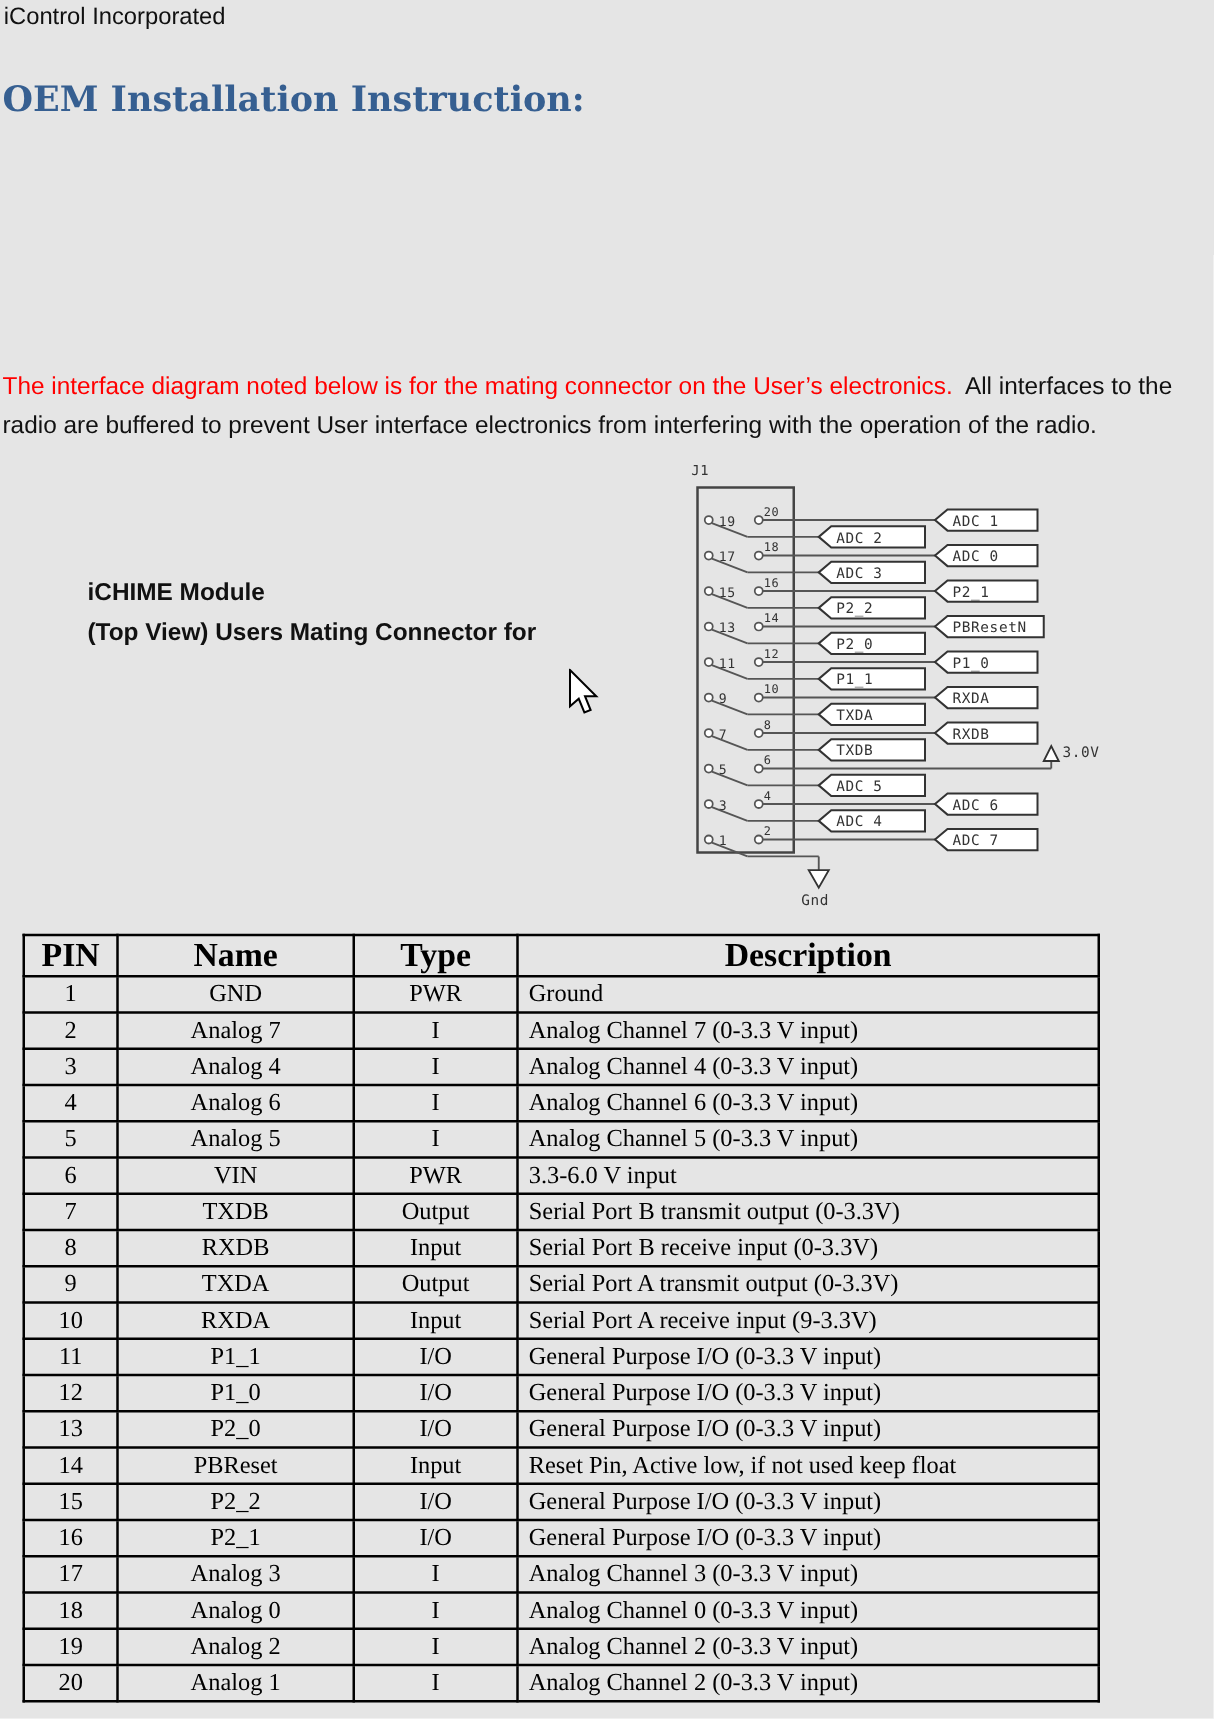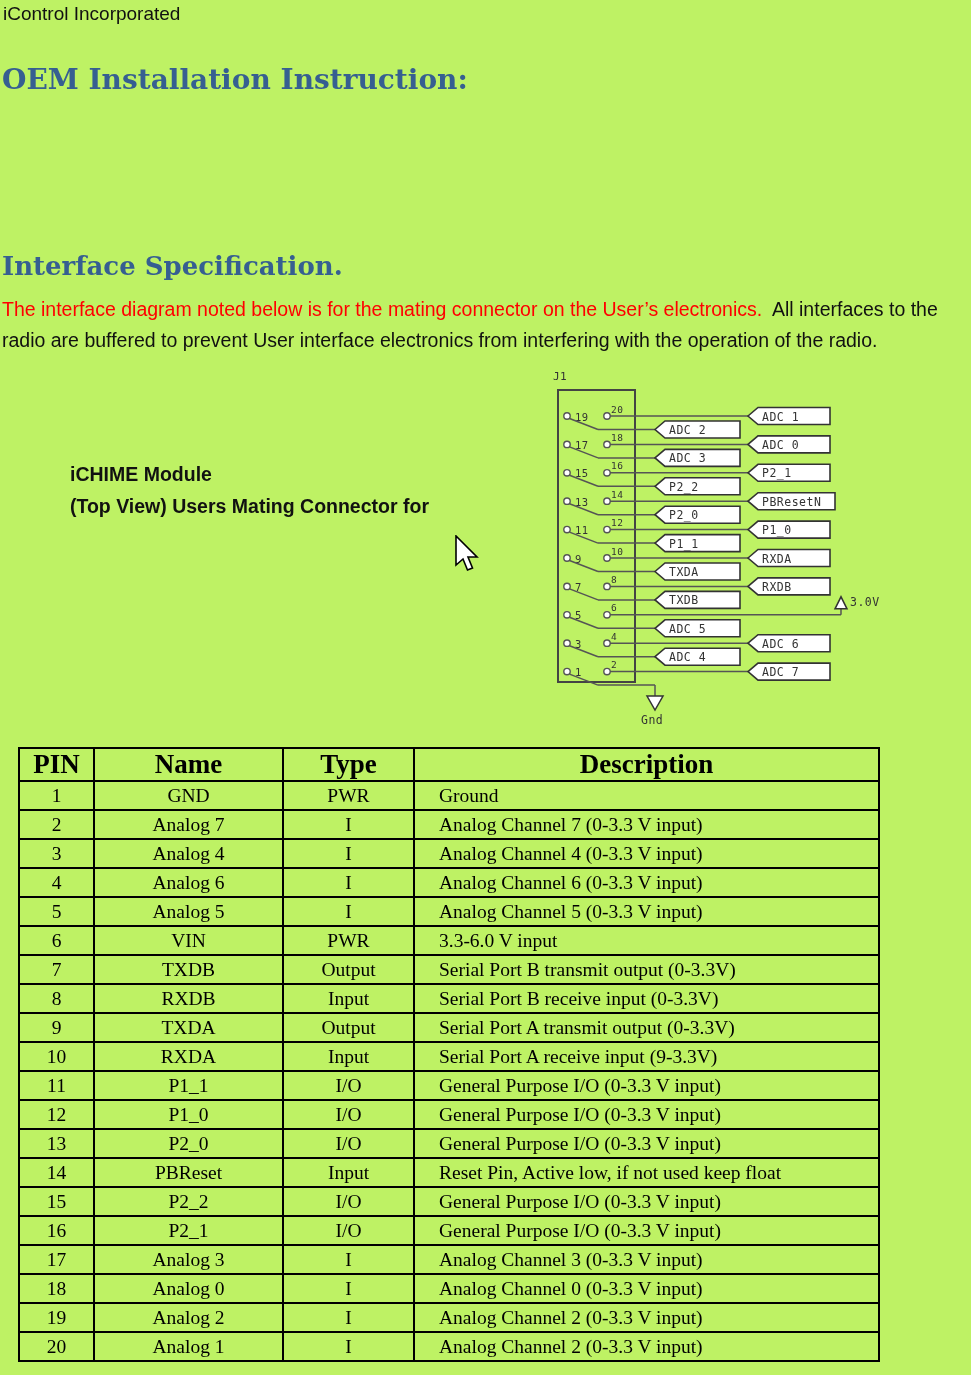--- a/index.html
+++ b/index.html
@@ -1,49 +1,48 @@
 <!DOCTYPE html>
 <html><head>
 <meta charset="utf-8">
 <style>
   html,body{margin:0;padding:0;background:#fff;}
-  .page{position:relative;width:971px;height:1375px;background:#bef264;overflow:hidden;
+  .page{position:relative;width:971px;height:1375px;background:#e5e5e5;overflow:hidden;
         font-family:"Liberation Sans",sans-serif;color:#1a1a1a;}
   .hdr{position:absolute;left:3px;top:1px;font-size:19px;line-height:25px;color:#111;}
   h1.doc{position:absolute;left:2px;top:63px;margin:0;font-family:"DejaVu Serif",serif;
          font-weight:bold;font-size:28px;color:#365F91;}
   .para1{position:absolute;left:22px;top:110px;width:925px;font-size:19.5px;line-height:31px;color:#111;}
   h2.doc{position:absolute;left:2px;top:251px;margin:0;font-family:"DejaVu Serif",serif;
          font-weight:bold;font-size:26px;color:#365F91;}
   .para2{position:absolute;left:2px;top:294px;width:966px;font-size:19.5px;line-height:31px;color:#111;}
   .red{color:#FF0000;}
   .caption{position:absolute;left:70px;top:458px;font-size:19.5px;line-height:32px;font-weight:bold;color:#111;}
   .schematic{position:absolute;left:548px;top:367px;}
   .cursor{position:absolute;left:455px;top:535px;}
   table.pins{position:absolute;left:18px;top:747px;width:860px;border-collapse:collapse;
              table-layout:fixed;font-family:"Liberation Serif",serif;font-size:19.5px;color:#000;}
   table.pins th,table.pins td{border:2px solid #000;height:27px;text-align:center;
              padding:0;overflow:hidden;white-space:nowrap;}
   table.pins th{font-size:27px;}
-  table.pins td.desc{text-align:left;padding-left:24px;}
+  table.pins td.desc{text-align:left;padding-left:8px;}
   svg text{font-family:"DejaVu Sans Mono",monospace;fill:#333;}
 </style>
 </head>
 <body>
 
 <div class="page">
 
   <div class="hdr">
     <div>iControl Incorporated</div>
   </div>
 
   <h1 class="doc">OEM Installation Instruction:</h1>
 
 
-  <h2 class="doc">Interface Specification.</h2>
 
   <div class="para2"><span class="red">The interface diagram noted below is for the mating connector on the User’s electronics.</span><span>&nbsp; All interfaces to the radio are buffered to prevent User interface electronics from interfering with the operation of the radio.</span></div>
 
   <div class="caption">
     <div>iCHIME Module</div>
     <div>(Top View) Users Mating Connector for</div>
   </div>
 
   <svg class="schematic" id="schem" width="420" height="368" viewBox="0 0 420 368">
       <text x="5" y="13" font-size="11" letter-spacing="0.5">J1</text>

